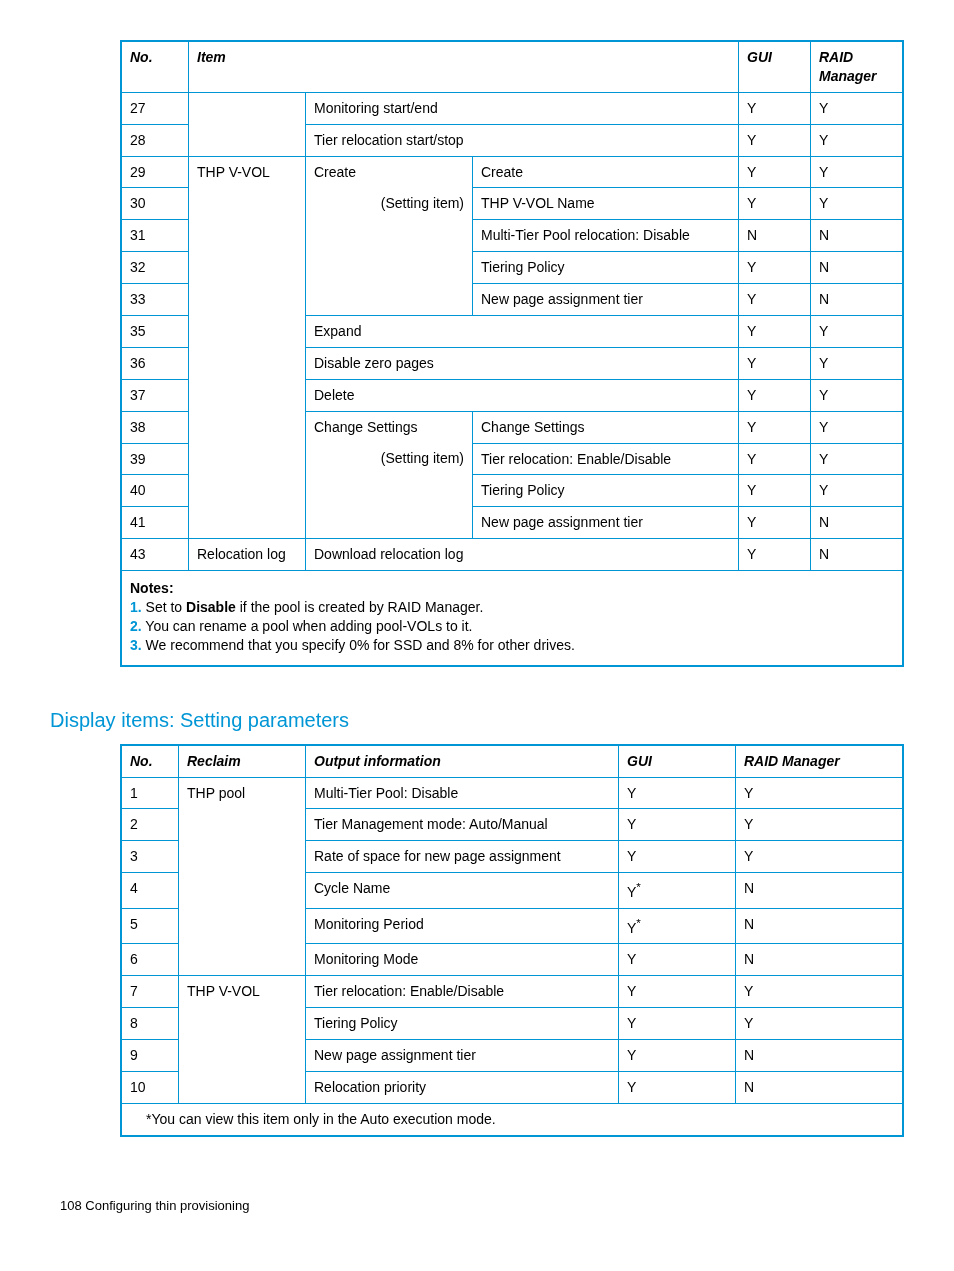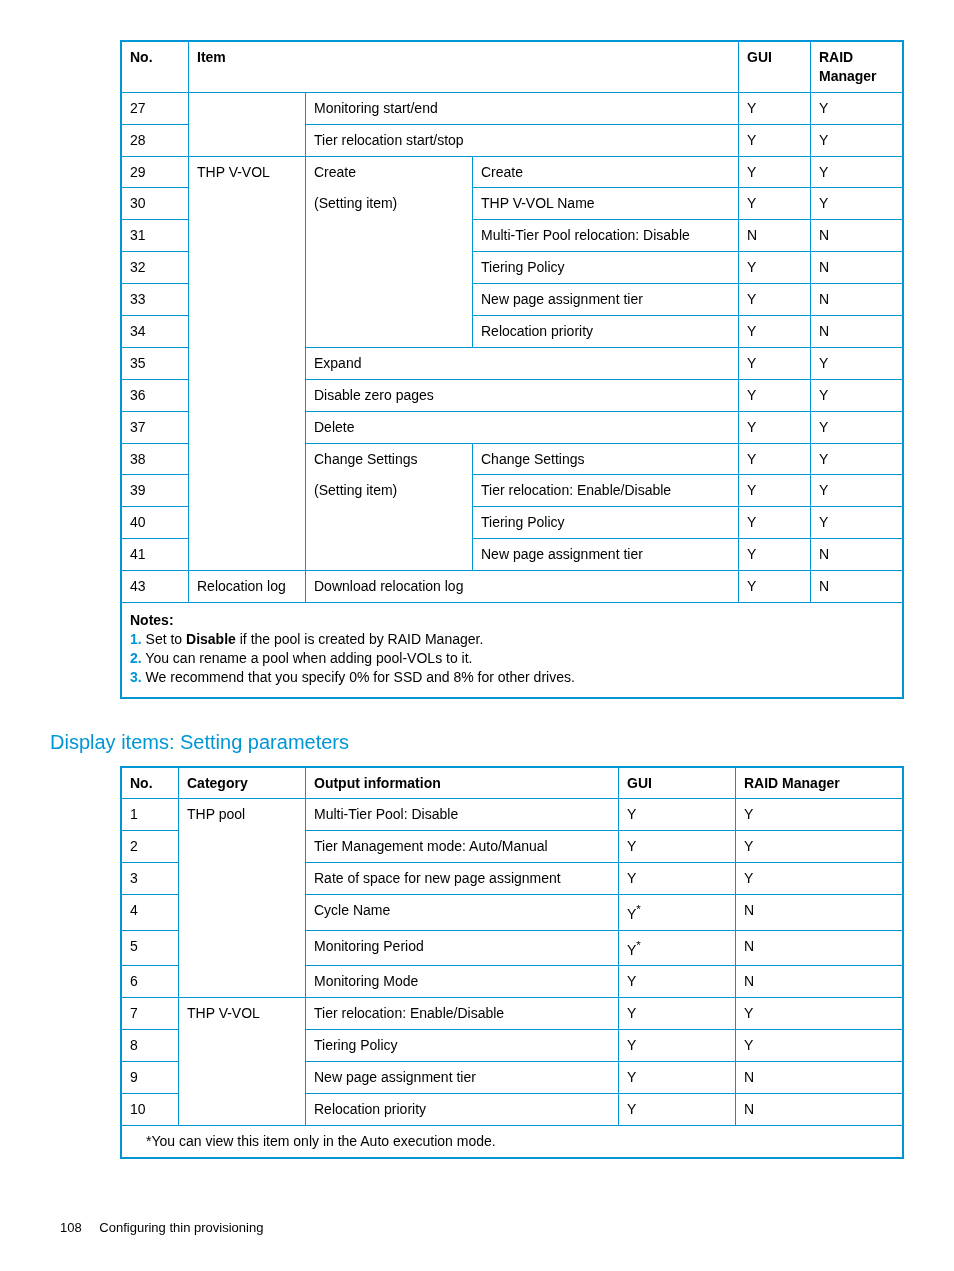--- a/index.html
+++ b/index.html
@@ -20,38 +20,38 @@
   }
   table.t1 { border: 2px solid #0096d6; }
   table.t2 { border: 2px solid #0096d6; margin-top: 10px; }
   th, td {
     border: 1px solid #0096d6;
     padding: 6px 8px;
     text-align: left;
     vertical-align: top;
     font-weight: normal;
   }
-  th { font-weight: bold; }
+  th { font-weight: bold; font-style: italic; }
   .notes-cell { padding: 8px 8px 10px 8px; }
   .notes-title { font-weight: bold; display: inline; margin-top: 44px; }
   .note-num { color: #0096d6; font-weight: bold; }
   h2.section {
     color: #0096d6;
     font-weight: normal;
     font-size: 20px;
-    margin: 30px 0 4px 0;
+    margin: 40px 0 4px 0;
   }
   .footer {
     margin-top: 60px;
     font-size: 13px;
     color: #000;
     padding-left: 10px;
   }
-  .footer .pn { margin-right: 14px; }
-  .nb { border-top: none; border-bottom: none; }
+  .footer .pn { }
+  .nb { border-top: none; border-bottom: none; text-align: right; }
   .nb-top { border-top: none; }
   .nb-bot { border-bottom: none; }
   .foot-row td { border: none; padding: 6px 24px; }
 </style>
 </head>
 <body>
 
 <table class="t1">
   <tbody>
       <tr>
@@ -106,28 +106,20 @@
     <td class="nb"></td>
     <td>Tiering Policy</td>
     <td>Y</td>
     <td>N</td>
   </tr>
   <tr>
     <td>33</td>
     <td class="nb"></td>
     <td class="nb"></td>
     <td>New page assignment tier</td>
-    <td>Y</td>
-    <td>N</td>
-  </tr>
-  <tr>
-    <td>34</td>
-    <td class="nb"></td>
-    <td class="nb-top"></td>
-    <td>Relocation priority</td>
     <td>Y</td>
     <td>N</td>
   </tr>
   <tr>
     <td>35</td>
     <td class="nb"></td>
     <td colspan="2">Expand</td>
     <td>Y</td>
     <td>Y</td>
   </tr>
@@ -200,21 +192,21 @@
   </tr>
 </tbody>
   </table>
 
 <h2 class="section">Display items: Setting parameters</h2>
 
 <table class="t2">
   <tbody>
       <tr>
     <th style="width:40px">No.</th>
-    <th style="width:110px">Category</th>
+    <th style="width:110px">Reclaim</th>
     <th>Output information</th>
     <th style="width:100px">GUI</th>
     <th style="width:150px">RAID Manager</th>
   </tr>
 
   <tr>
     <td>1</td>
     <td class="nb-bot">THP pool</td>
     <td>Multi-Tier Pool: Disable</td>
     <td>Y</td>

